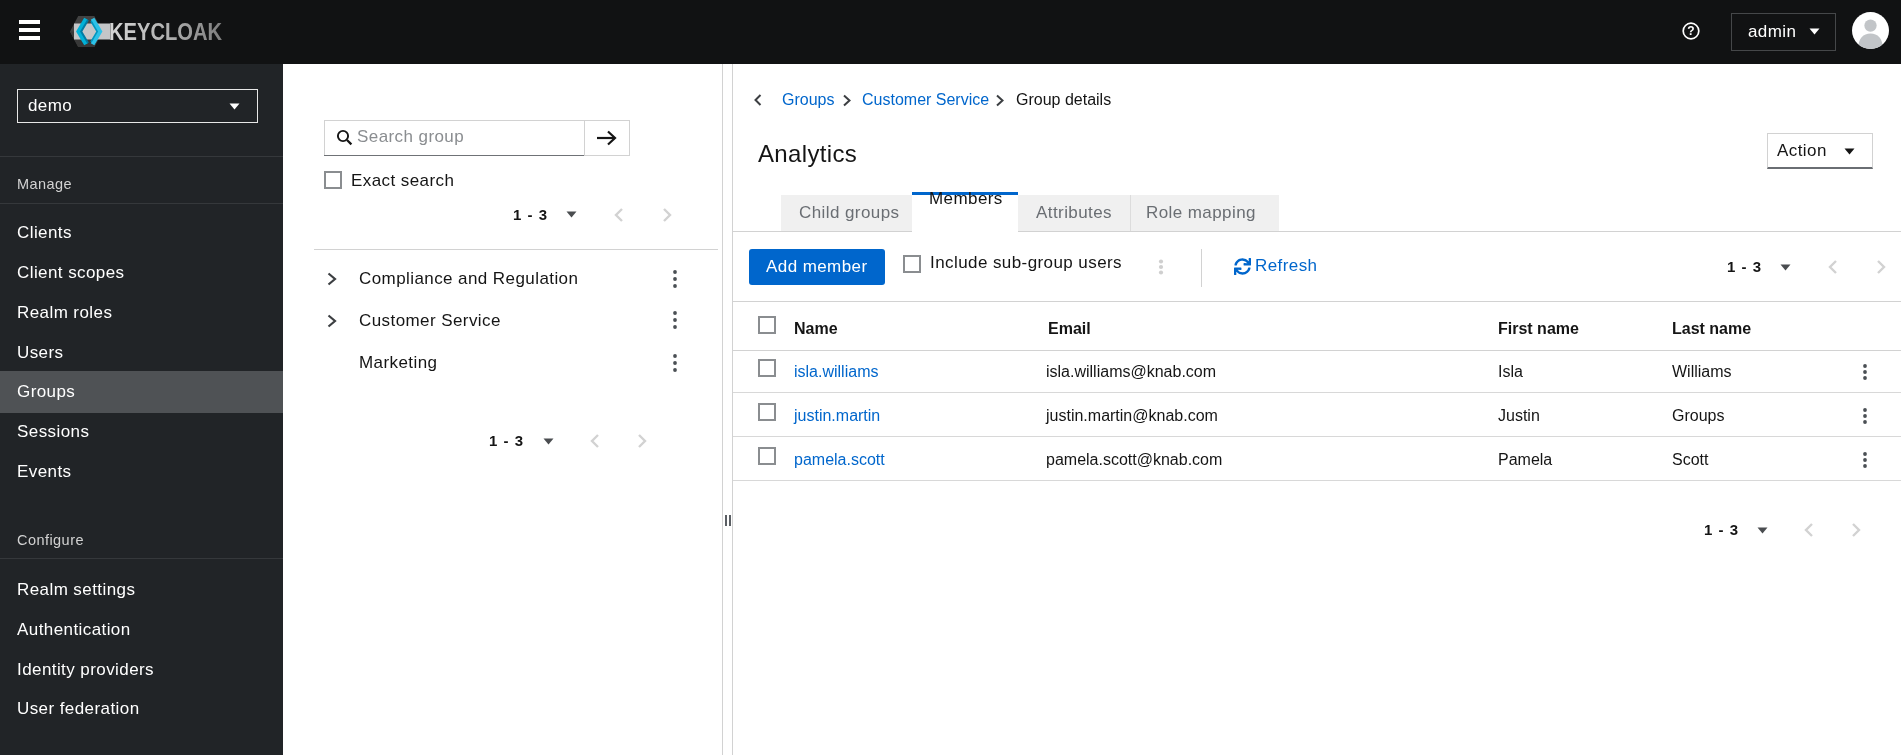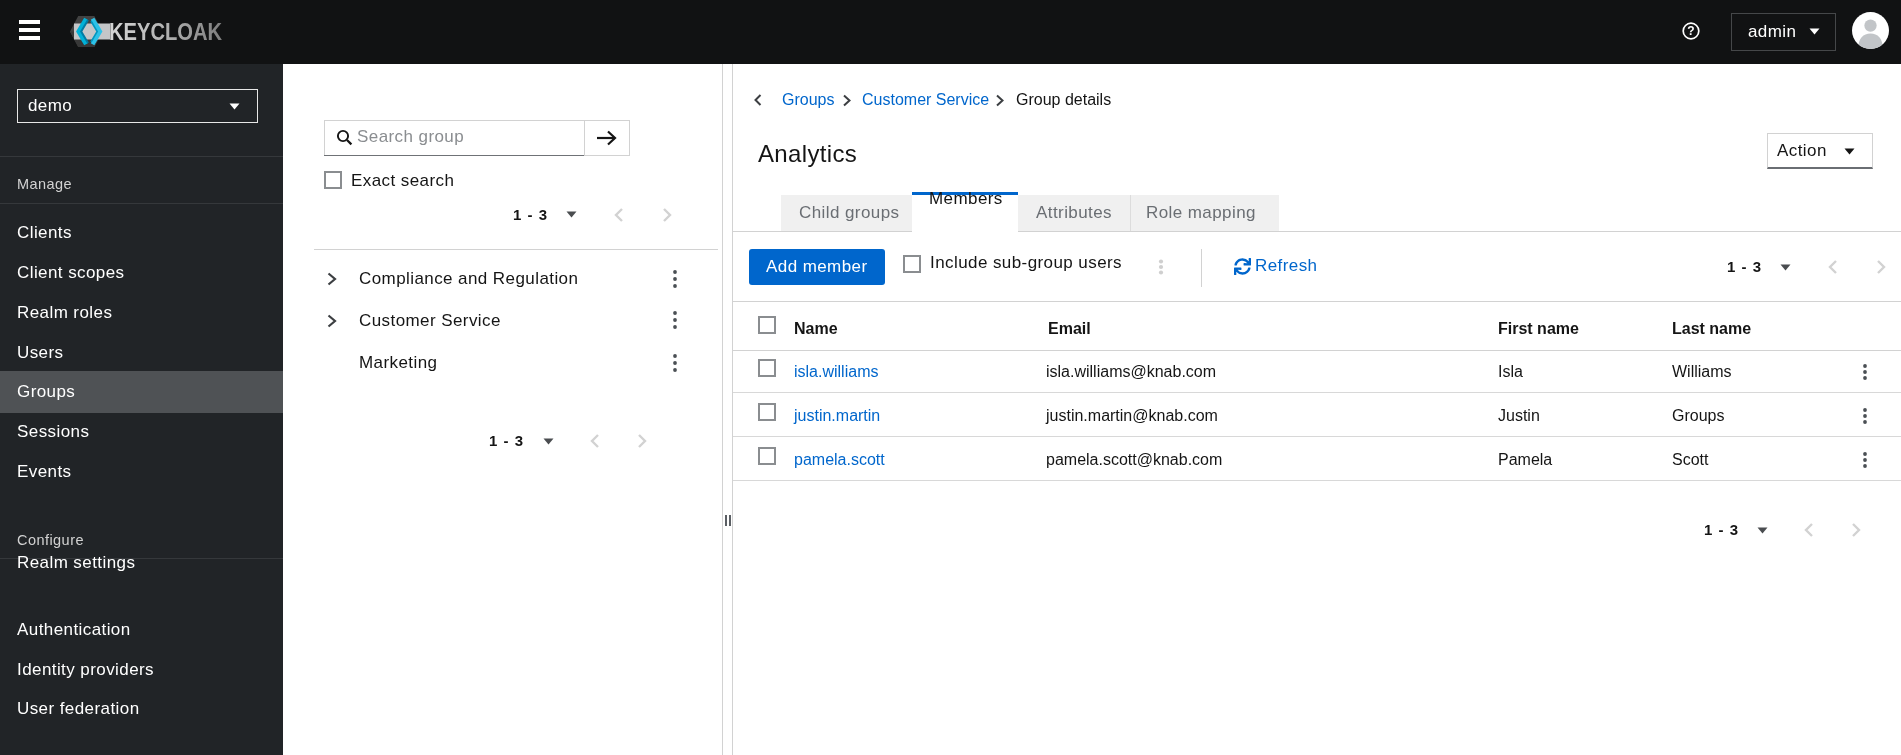--- a/index.html
+++ b/index.html
@@ -79,21 +79,21 @@
 <div class="t17" style="left:17px;top:222px;color:#fff;">Clients</div>
 <div class="t17" style="left:17px;top:262px;color:#fff;">Client scopes</div>
 <div class="t17" style="left:17px;top:302px;color:#fff;">Realm roles</div>
 <div class="t17" style="left:17px;top:342px;color:#fff;">Users</div>
 <div class="t17" style="left:17px;top:381px;color:#fff;">Groups</div>
 <div class="t17" style="left:17px;top:421px;color:#fff;">Sessions</div>
 <div class="t17" style="left:17px;top:461px;color:#fff;">Events</div>
 
 <div class="t" style="left:17px;top:529px;color:#d2d2d2;font-size:14.5px;letter-spacing:0.45px;">Configure</div>
 <div class="abs" style="left:0;top:558px;width:283px;height:1px;background:#35383b;"></div>
-<div class="t17" style="left:17px;top:552px;color:#fff;">Realm settings</div>
+<div class="t17" style="left:17px;top:579px;color:#fff;">Realm settings</div>
 <div class="t17" style="left:17px;top:619px;color:#fff;">Authentication</div>
 <div class="t17" style="left:17px;top:659px;color:#fff;">Identity providers</div>
 <div class="t17" style="left:17px;top:698px;color:#fff;">User federation</div>
 
 <div class="abs" style="left:722px;top:64px;width:1px;height:691px;background:#d2d2d2;"></div>
 <div class="abs" style="left:732px;top:64px;width:1px;height:691px;background:#d2d2d2;"></div>
 
 <div class="abs" style="left:725px;top:515px;width:2px;height:11px;background:#5b5f64;"></div>
 <div class="abs" style="left:729px;top:515px;width:2px;height:11px;background:#5b5f64;"></div>
 

